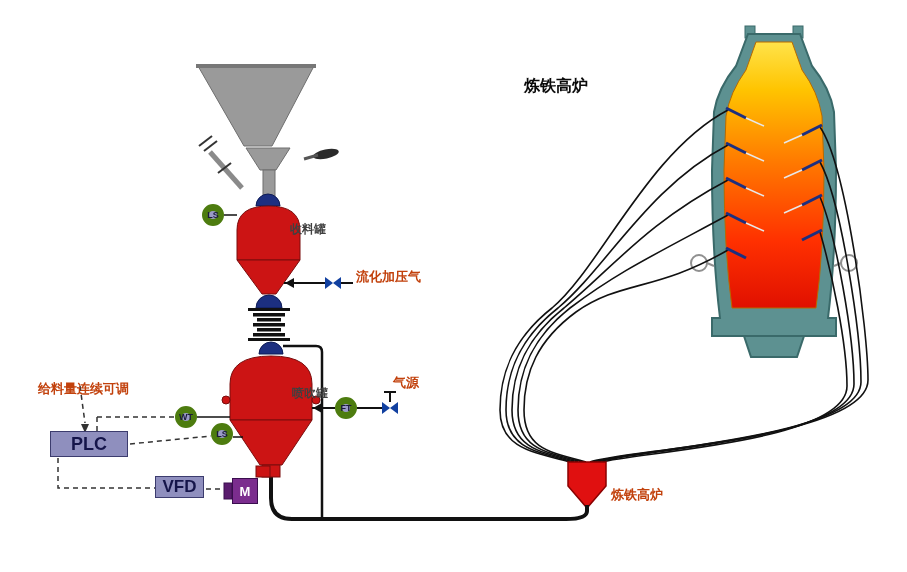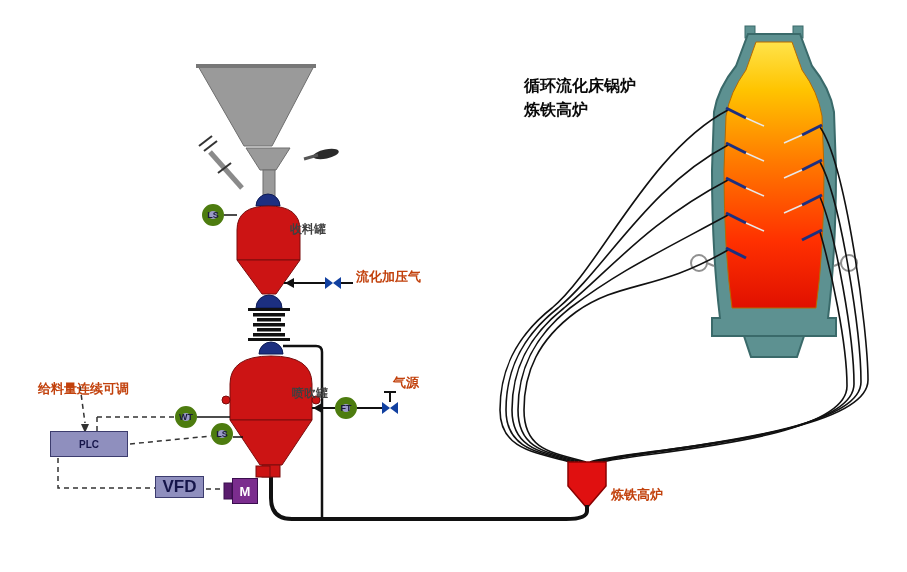--- a/index.html
+++ b/index.html
@@ -161,26 +161,25 @@
 
 <div class="lbl lbl-13" style="left:38px;top:380px;">给料量连续可调</div>
 <div class="lbl lbl-13" style="left:356px;top:268px;">流化加压气</div>
 <div class="lbl lbl-13" style="left:393px;top:374px;">气源</div>
 <div class="lbl lbl-13" style="left:611px;top:486px;">炼铁高炉</div>
 
 <div class="lbl lbl-12 tank-lbl" style="left:247px;top:221px;width:44px;">收料罐</div>
 <div class="lbl lbl-12 tank-lbl" style="left:246px;top:385px;width:50px;">喷吹罐</div>
 
 <div class="apps">
-  <div class="app">循环流化床锅炉</div>
   <div class="app">炼铁高炉</div>
 </div>
 
 <div class="inst" style="left:202px;top:204px;">LS</div>
 <div class="inst" style="left:175px;top:406px;">WT</div>
 <div class="inst" style="left:211px;top:423px;">LS</div>
 <div class="inst" style="left:335px;top:397px;">FT</div>
 
-<div class="ctrlbox" style="left:50px;top:431px;width:78px;height:26px;font-size:10px;">PLC</div>
+<div class="ctrlbox" style="left:50px;top:431px;width:78px;height:26px;font-size:18px;">PLC</div>
 <div class="ctrlbox" style="left:155px;top:476px;width:49px;height:22px;font-size:17px;">VFD</div>
 <div class="ctrlbox motor" style="left:232px;top:478px;width:26px;height:26px;font-size:13px;">M</div>
 
 </div>
 
 </body></html>

